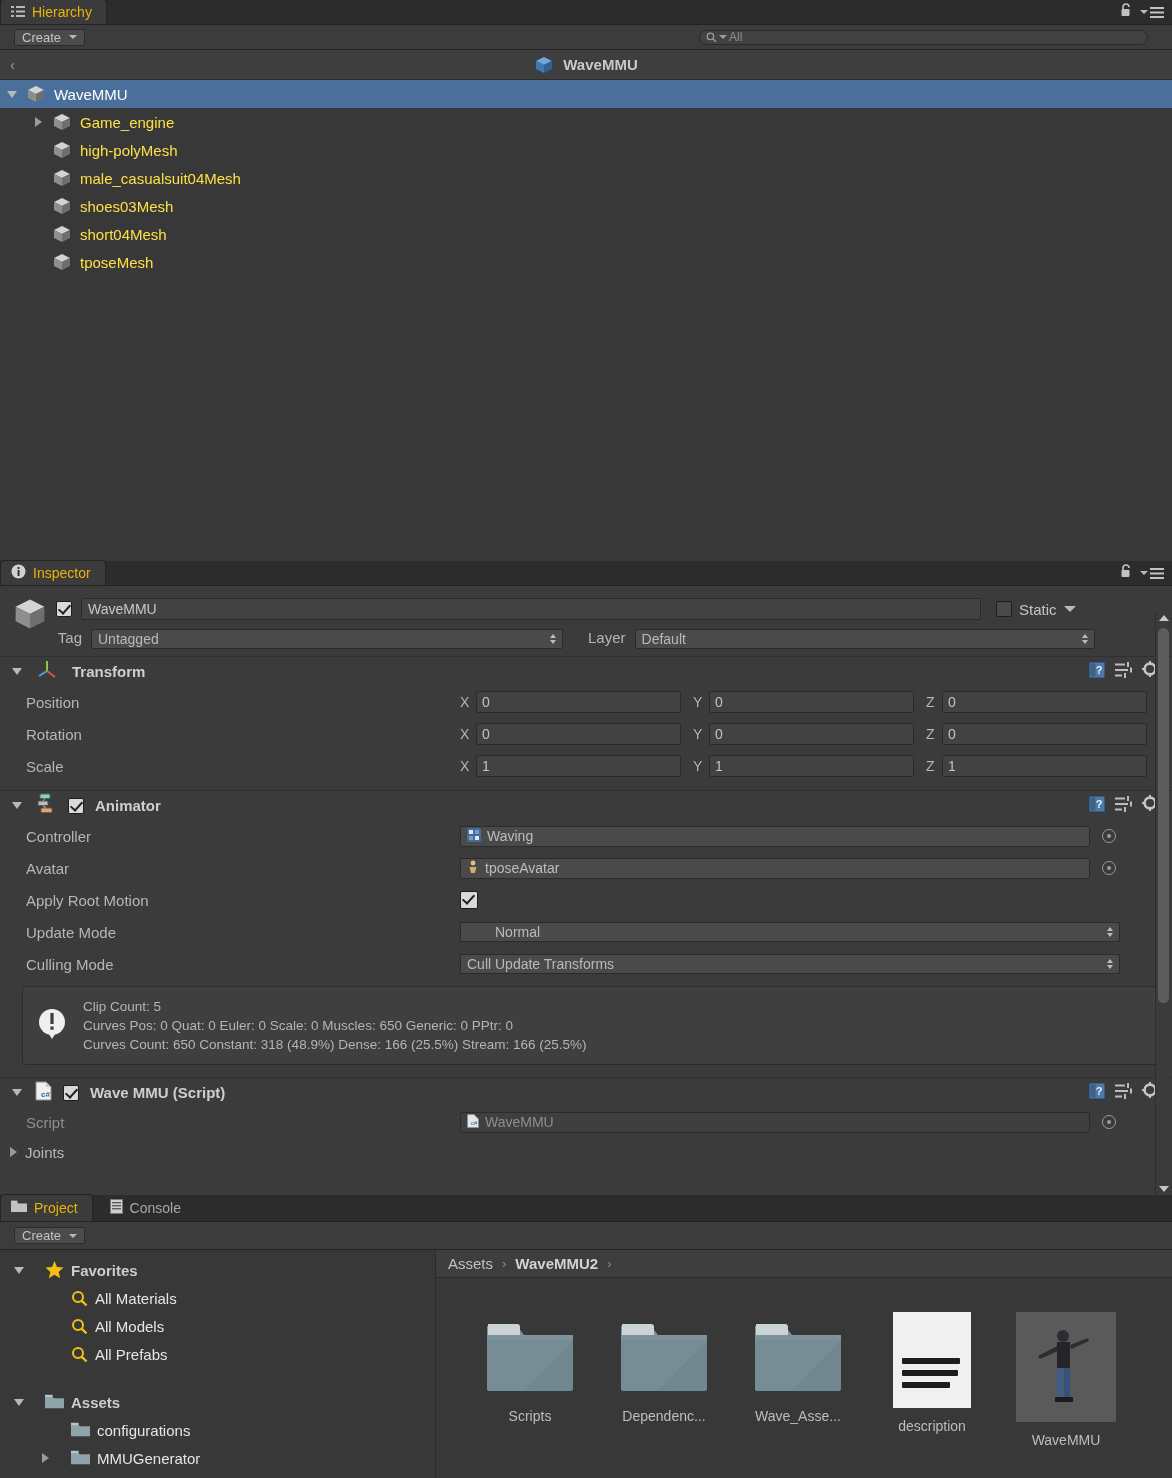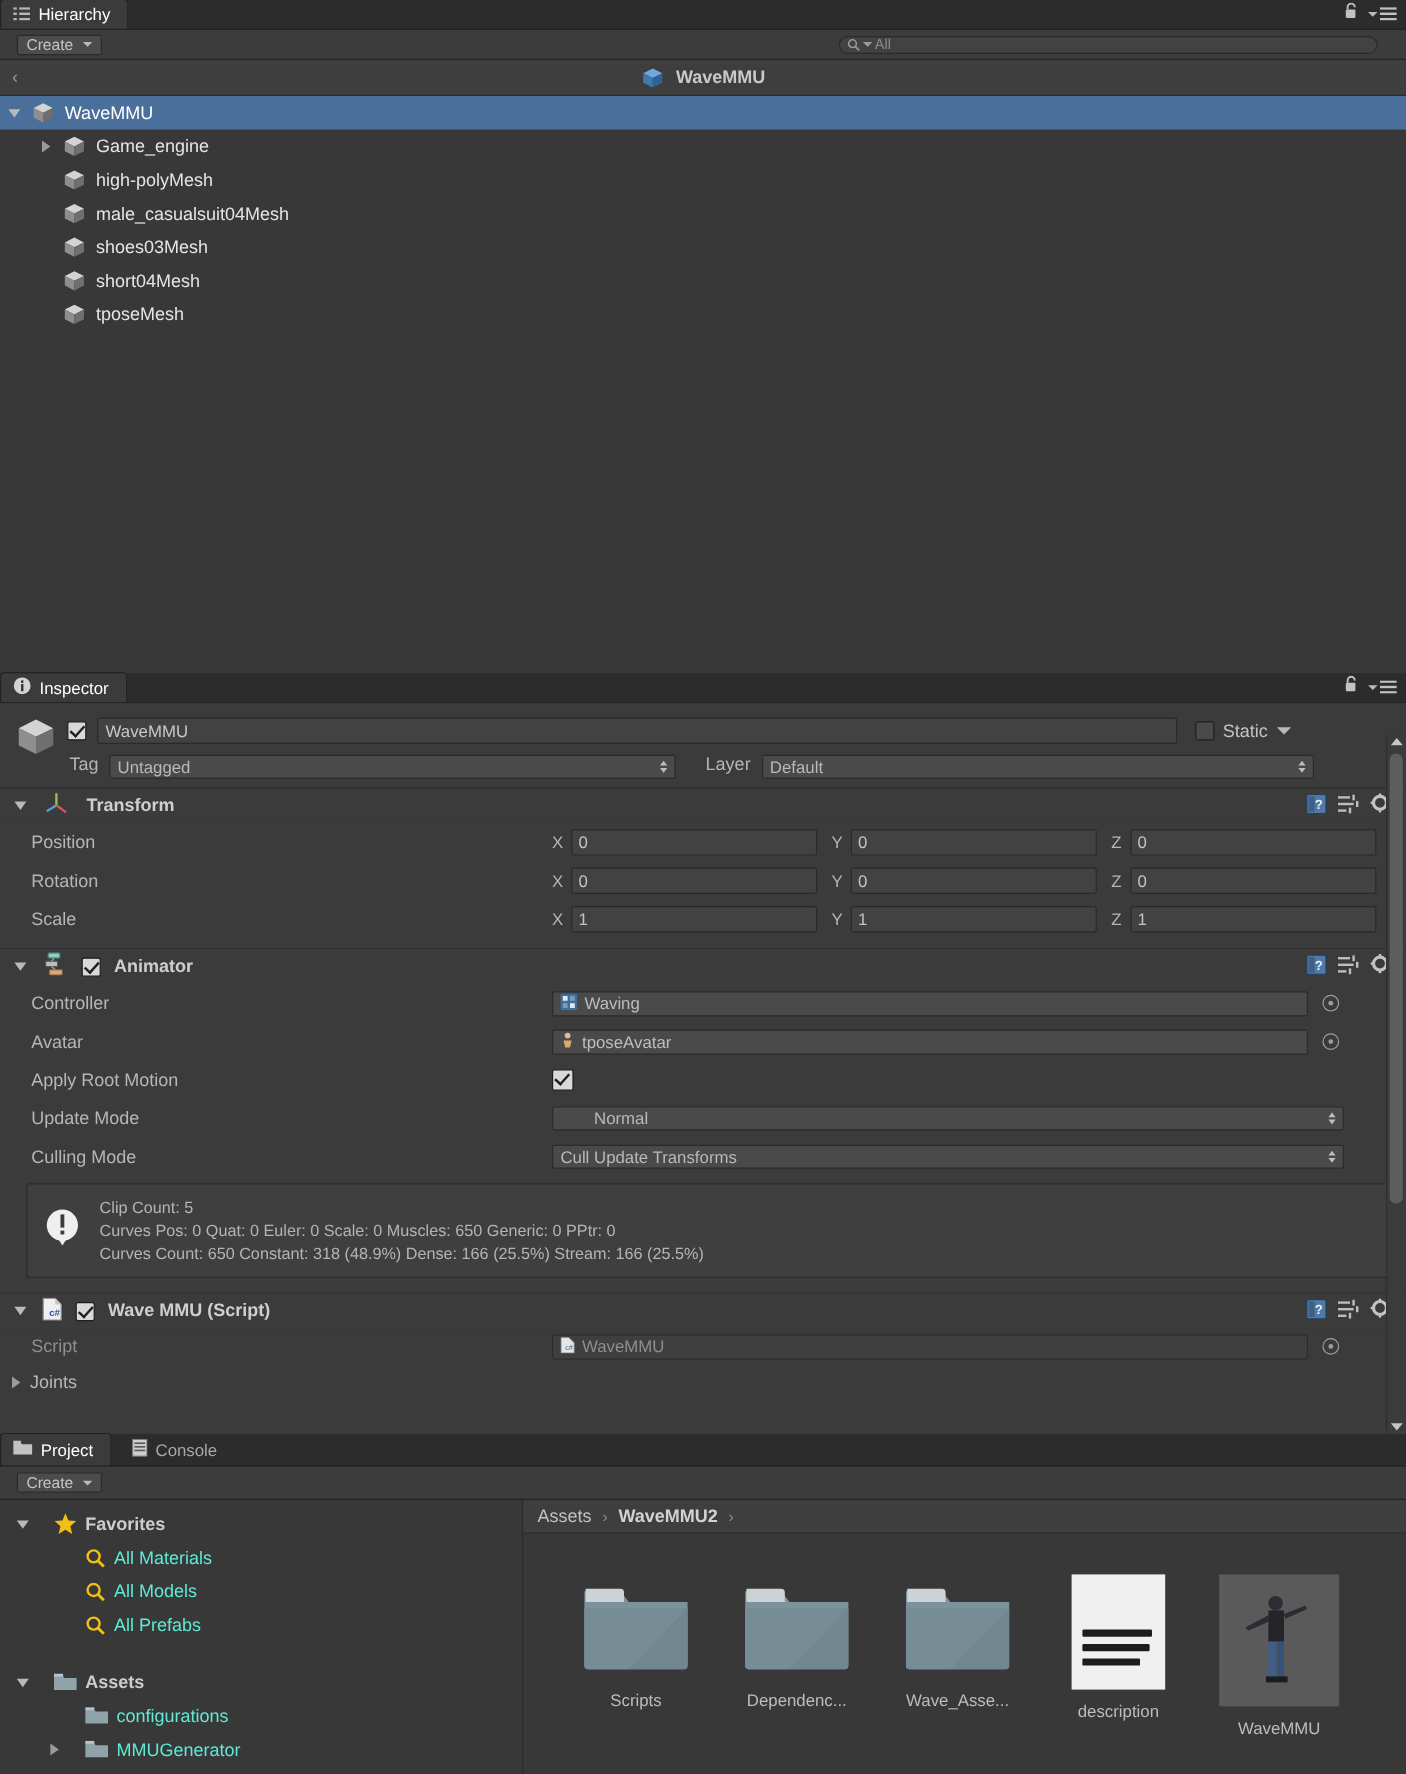--- a/index.html
+++ b/index.html
@@ -14,21 +14,21 @@
   .app{position:relative;width:1172px;height:1478px;}
 
   
   .tabbar{
     height:25px;background:#2c2c2c;position:relative;
     border-bottom:1px solid #232323;
     display:flex;align-items:flex-end;
   }
   .tab{
     height:25px;padding:0 14px 0 10px;display:flex;align-items:center;gap:7px;
-    font-size:14px;color:#ffffff;background:#3b3b3b;
+    font-size:14px;color:#eab308;background:#3b3b3b;
     border-top-left-radius:4px;border-top-right-radius:4px;
     border:1px solid #232323;border-bottom:none;
   }
   .tab.inactive{background:transparent;border-color:transparent;color:#a8a8a8;}
   .tabbar-right{margin-left:auto;display:flex;align-items:center;gap:8px;padding:0 8px 3px 0;}
 
   .toolbar{
     height:25px;background:#3c3c3c;border-bottom:1px solid #232323;
     display:flex;align-items:center;padding-left:14px;gap:10px;
   }
@@ -48,21 +48,21 @@
   
   .breadcrumb-bar{
     height:30px;background:#3e3e3e;border-bottom:1px solid #2b2b2b;
     display:flex;align-items:center;position:relative;
   }
   .bc-back{position:absolute;left:10px;font-size:15px;color:#9a9a9a;}
   .bc-center{margin:0 auto;display:flex;align-items:center;gap:9px;
     font-size:15px;font-weight:bold;color:#c9c9c9;}
 
   .h-body{background:#383838;height:464px;overflow:hidden;}
-  .h-row{height:28px;display:flex;align-items:center;font-size:15px;color:#e5e5e5;}
+  .h-row{height:28px;display:flex;align-items:center;font-size:15px;color:#fde047;}
   .h-row.selected{background:#4a6f9b;color:#fff;}
   .h-arrow{width:16px;display:flex;justify-content:center;align-items:center;}
   .tri-r{width:0;height:0;border-top:5px solid transparent;border-bottom:5px solid transparent;border-left:7px solid #9a9a9a;}
   .tri-d{width:0;height:0;border-left:5px solid transparent;border-right:5px solid transparent;border-top:7px solid #b9b9b9;}
 
   
   .cube{width:20px;height:20px;position:relative;flex:none;}
   .cube svg{display:block}
 
   
@@ -119,21 +119,21 @@
     display:flex;align-items:center;gap:14px;padding:10px 12px;
   }
   .infobox .lines{font-size:13.5px;color:#b4b4b4;line-height:19px;}
 
   .scroll-v{position:absolute;right:2px;width:15px;background:#3b3b3b;
     border-left:1px solid #2e2e2e;}
   .scroll-thumb{position:absolute;left:2px;width:11px;background:#5d5d5d;border-radius:6px;}
 
   
   .proj-left{width:435px;background:#383838;}
-  .p-row{height:28px;display:flex;align-items:center;font-size:15px;color:#5eead4;gap:7px;}
+  .p-row{height:28px;display:flex;align-items:center;font-size:15px;color:#e5e5e5;gap:7px;}
   .p-row.bold{font-weight:bold;color:#cdcdcd;}
   .assets-bar{height:28px;background:#3e3e3e;border-bottom:1px solid #2b2b2b;
     display:flex;align-items:center;gap:9px;padding-left:12px;font-size:15px;color:#c0c0c0;}
   .assets-bar .cur{font-weight:bold;color:#d2d2d2;}
   .chev{color:#8c8c8c;font-size:13px;}
   .grid{display:flex;gap:38px;padding:34px 0 0 46px;}
   .grid-item{width:96px;display:flex;flex-direction:column;align-items:center;gap:10px;}
   .grid-item .cap{font-size:14px;color:#bdbdbd;white-space:nowrap;}
   .doc-thumb{width:78px;height:96px;background:#f0f0f0;position:relative;overflow:hidden;}
   .doc-thumb .dl{position:absolute;left:9px;height:6px;background:#1d1d1d;border-radius:1px;}

